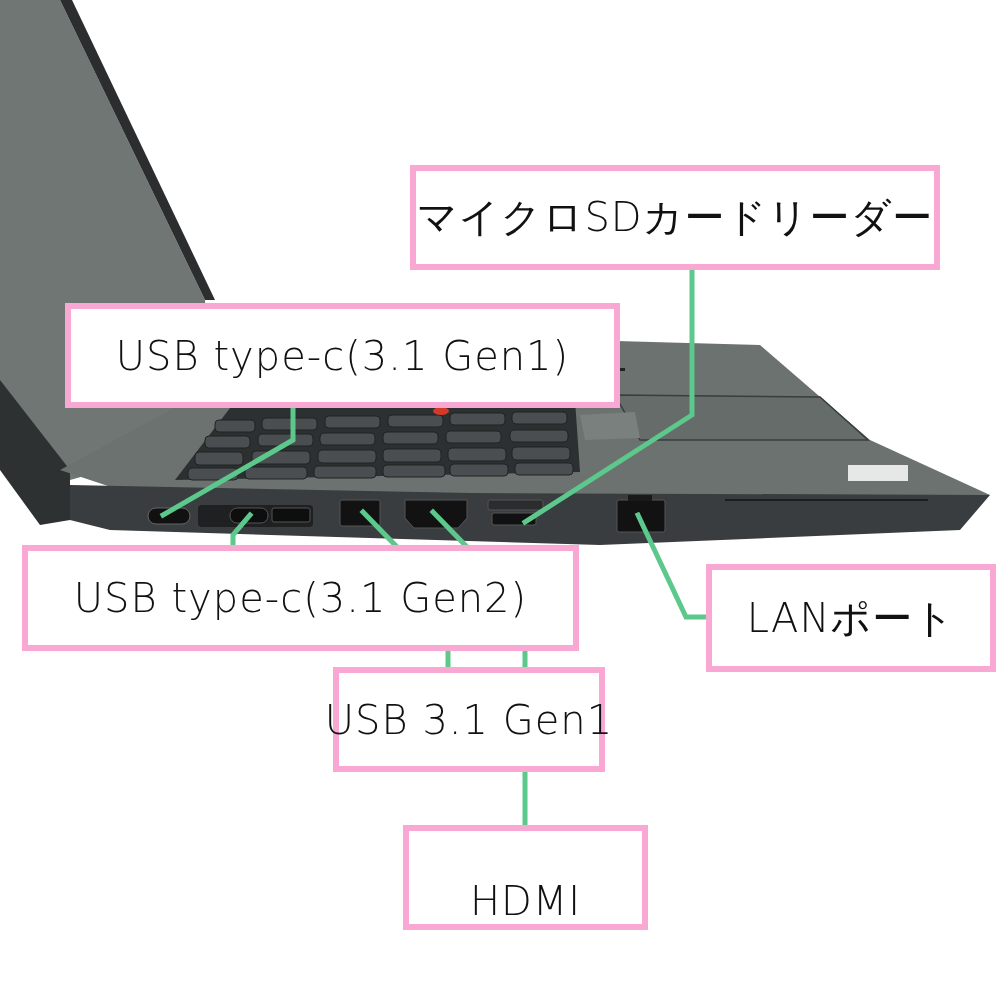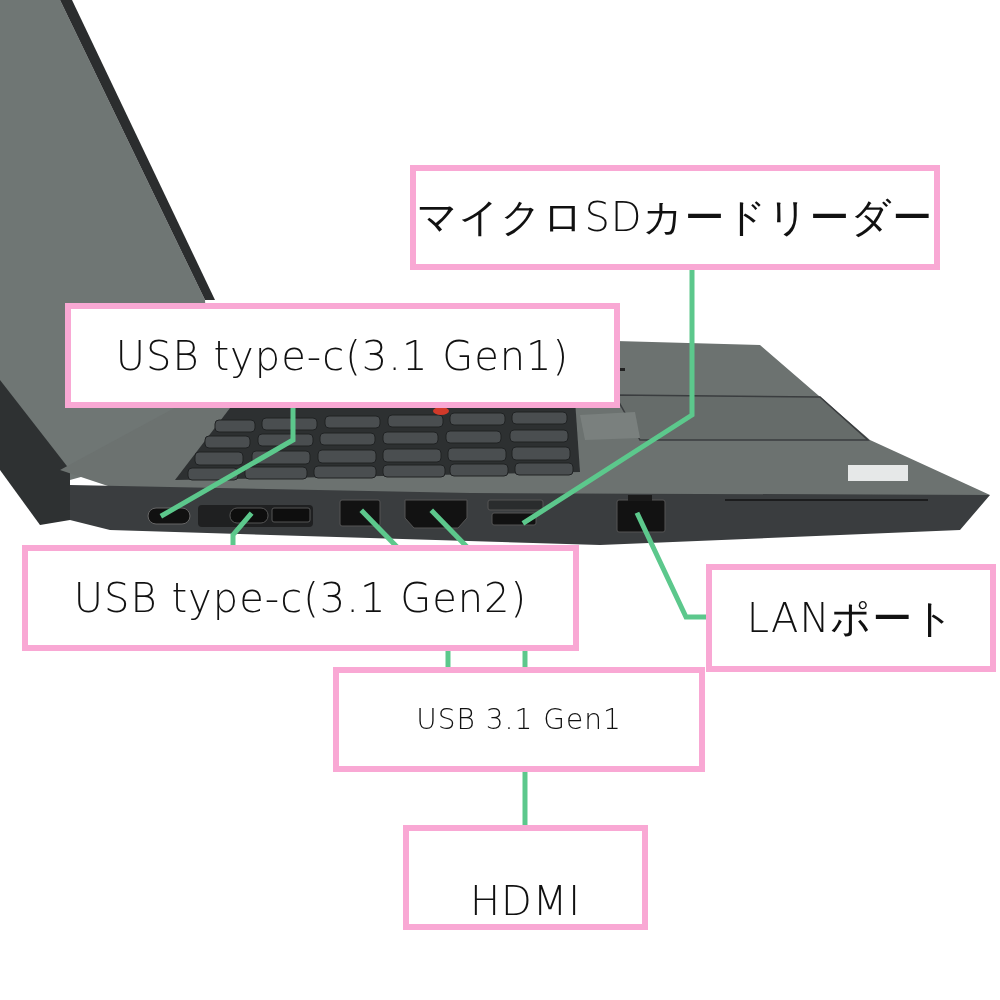--- a/index.html
+++ b/index.html
@@ -96,21 +96,21 @@
   </div>
 
   <div class="label-box" style="left:22px; top:545px; width:557px; height:106px; font-size:40px;">
     <span>USB type-c(3.1 Gen2)</span>
   </div>
 
   <div class="label-box" style="left:706px; top:564px; width:290px; height:108px; font-size:40px;">
     <span>LANポート</span>
   </div>
 
-  <div class="label-box" style="left:333px; top:667px; width:372px; height:105px; font-size:28px;">
+  <div class="label-box" style="left:333px; top:667px; width:272px; height:105px; font-size:40px;">
     <span>USB 3.1 Gen1</span>
   </div>
 
   <div class="label-box" style="left:403px; top:825px; width:245px; height:105px; font-size:40px;align-items:flex-end;">
     <span>HDMI</span>
   </div>
 
 </div>
 
 </body></html>

